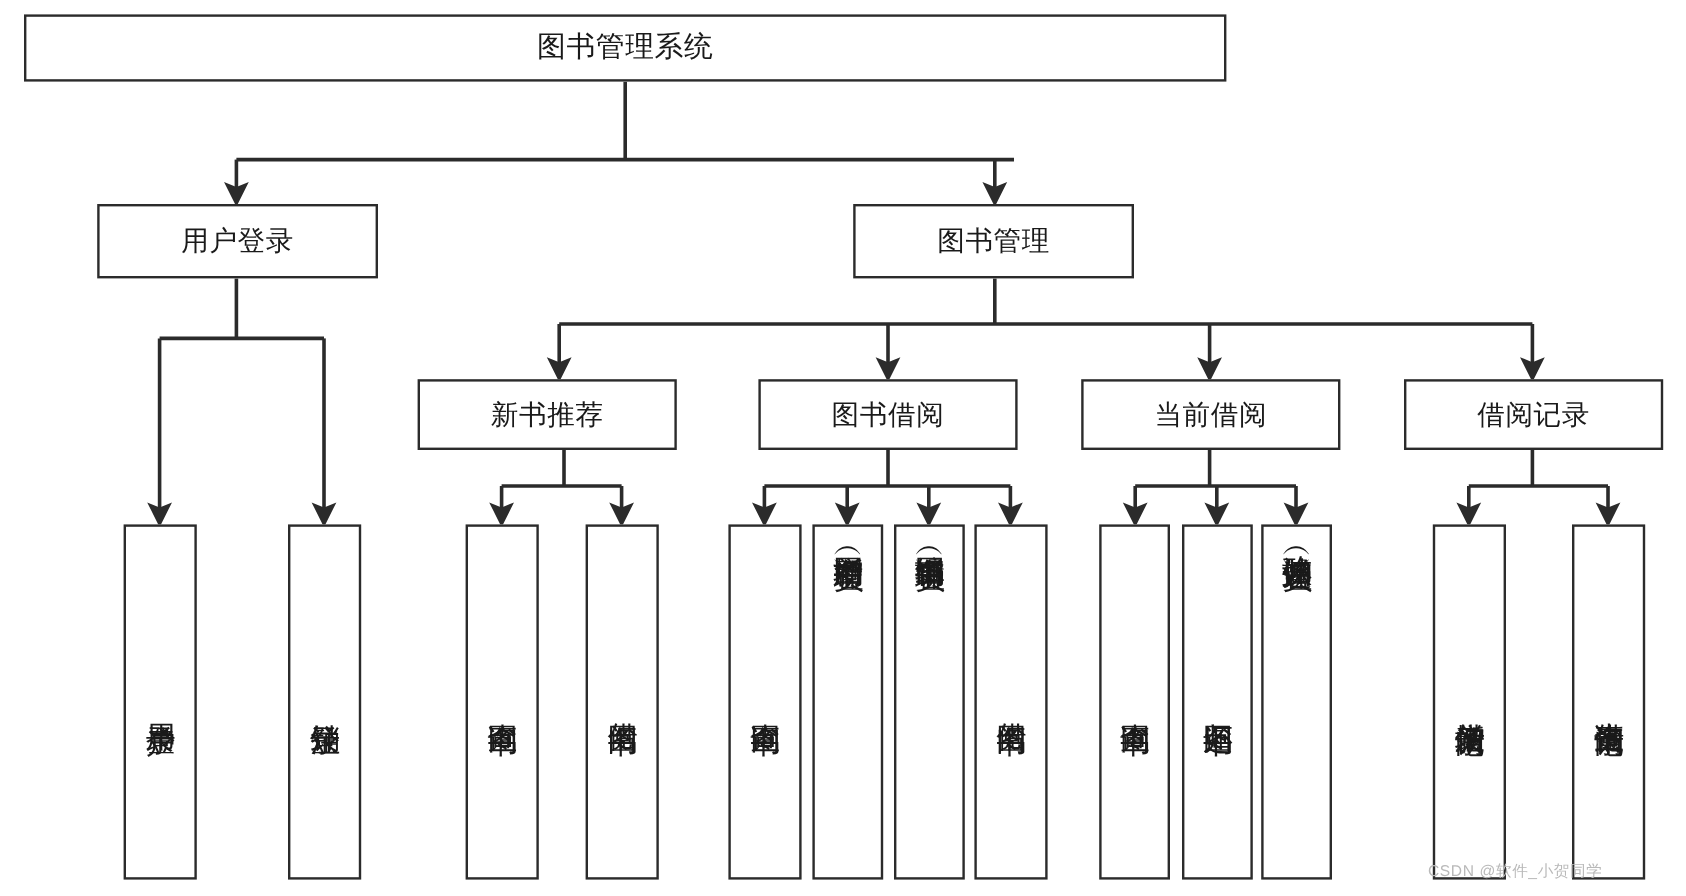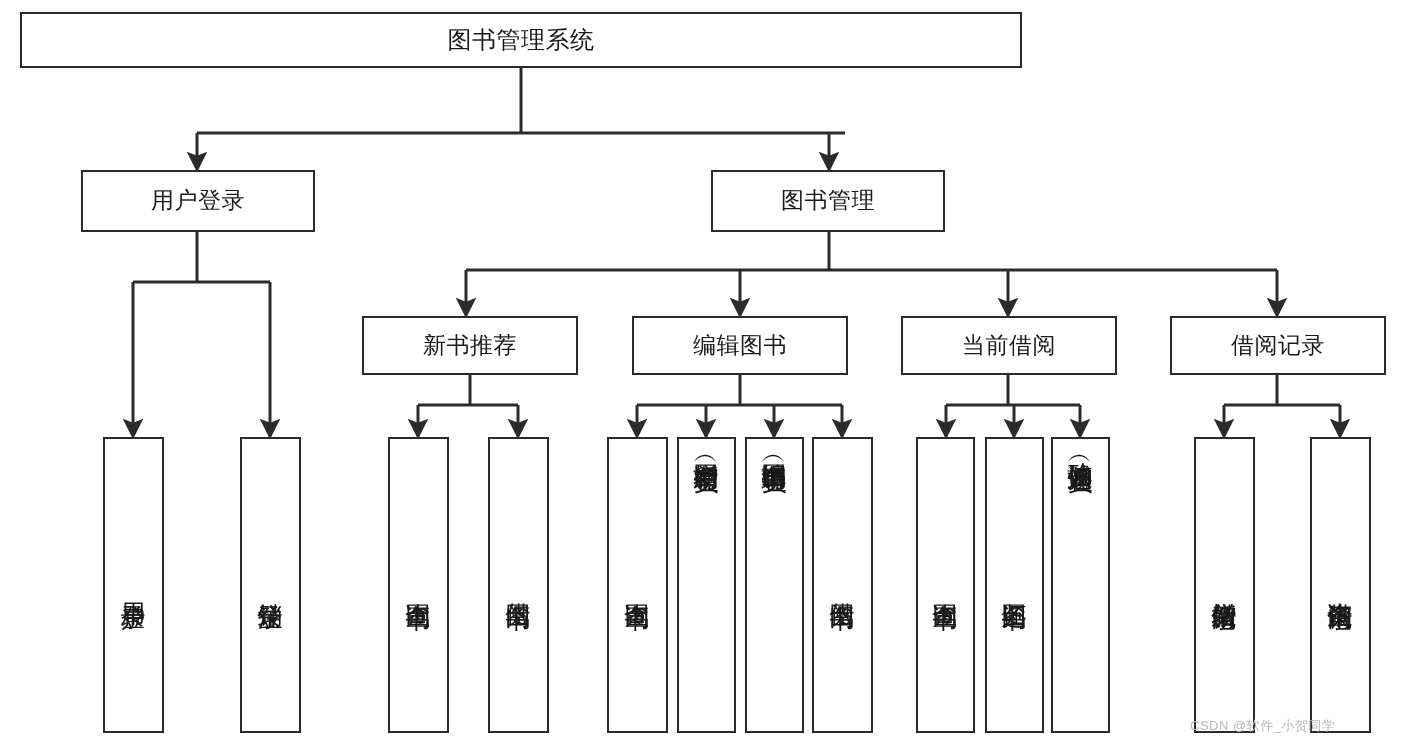--- a/index.html
+++ b/index.html
@@ -134,25 +134,25 @@
     <span class="node-label">图书管理系统</span>
   </div>
 
   <div class="node horizontal" style="left:81px; top:170px; width:234px; height:62px;">
     <span class="node-label">用户登录</span>
   </div>
   <div class="node horizontal" style="left:711px; top:170px; width:234px; height:62px;font-family:Liberation Serif, serif;">
     <span class="node-label">图书管理</span>
   </div>
 
-  <div class="node horizontal" style="left:362px; top:316px; width:216px; height:59px;">
+  <div class="node horizontal" style="left:348px; top:316px; width:216px; height:59px;">
     <span class="node-label">新书推荐</span>
   </div>
   <div class="node horizontal" style="left:632px; top:316px; width:216px; height:59px;">
-    <span class="node-label">编辑图书</span>
+    <span class="node-label">图书借阅</span>
   </div>
   <div class="node horizontal" style="left:901px; top:316px; width:216px; height:59px;">
     <span class="node-label">当前借阅</span>
   </div>
   <div class="node horizontal" style="left:1170px; top:316px; width:216px; height:59px;">
     <span class="node-label">借阅记录</span>
   </div>
 
   <div class="node vertical centered" style="left:103px; top:437px; width:61px; height:296px;">
     <span class="node-label">用户登录</span>

